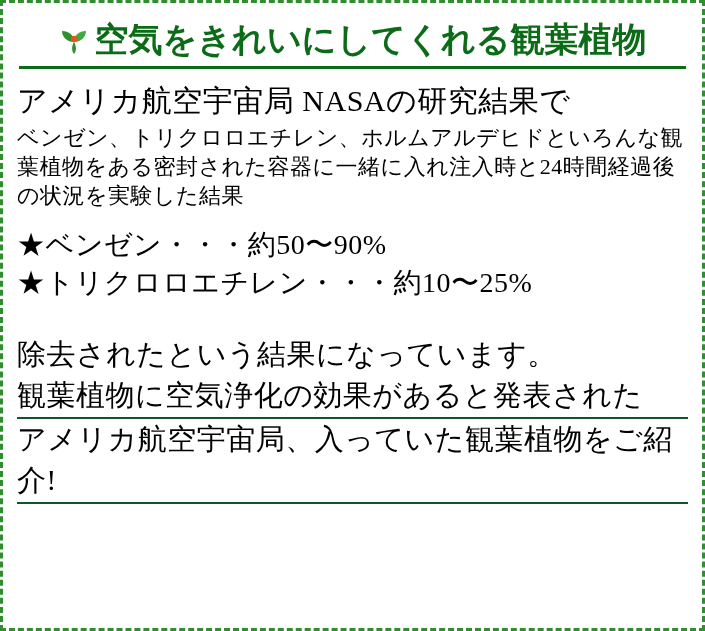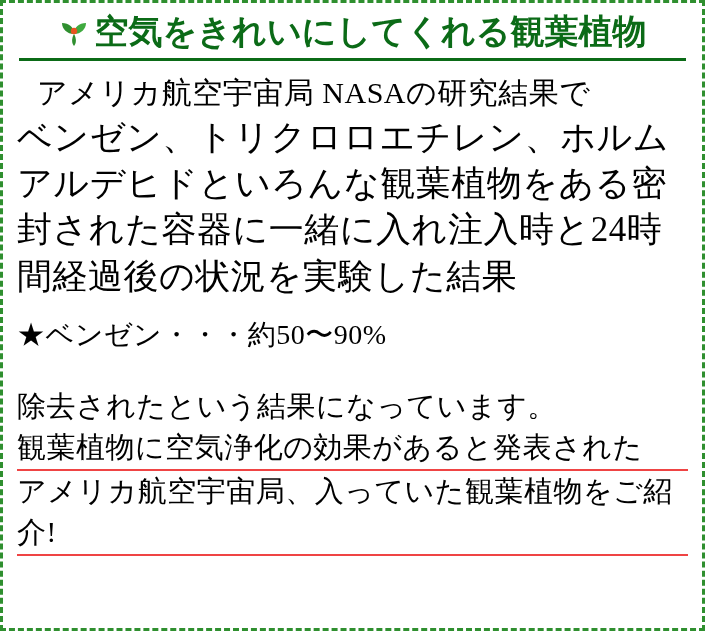--- a/index.html
+++ b/index.html
@@ -13,21 +13,21 @@
     font-family: "Liberation Serif", "DejaVu Serif", serif;
     overflow: hidden;
   }
   .page {
     position: relative;
     box-sizing: border-box;
     width: 705px;
     height: 631px;
     background: #ffffff;
     border: 3px dashed #2f8f2f;
-    padding: 2px 14px 0 14px;
+    padding: 10px 14px 0 14px;
   }
   .title-row {
     display: flex;
     align-items: center;
     justify-content: center;
     gap: 6px;
     padding-top: 8px;
     padding-bottom: 6px;
   }
   .leaf-icon {
@@ -53,24 +53,23 @@
   }
   .body-block {
     color: #000000;
     font-size: 30px;
     line-height: 1.32;
     letter-spacing: 0.5px;
   }
   .para1 {
     font-size: 30px;
     margin-bottom: 2px;
-    margin-left: 20px;
   }
   .para2 {
-    font-size: 35px;
+    font-size: 22px;
     margin-bottom: 12px;
   }
   .bullets {
     margin-top: 16px;
     margin-bottom: 4px;
   }
   .bullet {
     font-size: 28px;
     line-height: 1.35;
     white-space: nowrap;
@@ -79,21 +78,21 @@
     margin-top: 32px;
   }
   .closing-line {
     font-size: 29px;
     line-height: 1.42;
   }
   .underlined {
     display: block;
     font-size: 29px;
     line-height: 1.42;
-    border-bottom: 2px solid #ef4444;
+    border-bottom: 2px solid #14532d;
     padding-bottom: 1px;
   }
   .nowrapline { white-space: nowrap; }
 </style>
 </head>
 <body>
 
 <div class="page">
 
   <div class="title-row">
@@ -111,20 +110,21 @@
   <div class="title-rule"></div>
 
   <div class="body-block">
 
     <div class="para1 nowrapline">アメリカ航空宇宙局 NASAの研究結果で</div>
 
     <div class="para2">ベンゼン、トリクロロエチレン、ホルムアルデヒドといろんな観葉植物をある密封された容器に一緒に入れ注入時と24時間経過後の状況を実験した結果</div>
 
     <div class="bullets">
       <div class="bullet">★ベンゼン・・・約50〜90%</div>
+      <div class="bullet">★トリクロロエチレン・・・約10〜25%</div>
     </div>
 
     <div class="closing">
       <div class="closing-line">除去されたという結果になっています。</div>
       <span class="underlined">観葉植物に空気浄化の効果があると発表された</span>
       <span class="underlined">アメリカ航空宇宙局、入っていた観葉植物をご紹介!</span>
     </div>
 
   </div>
 </div>

